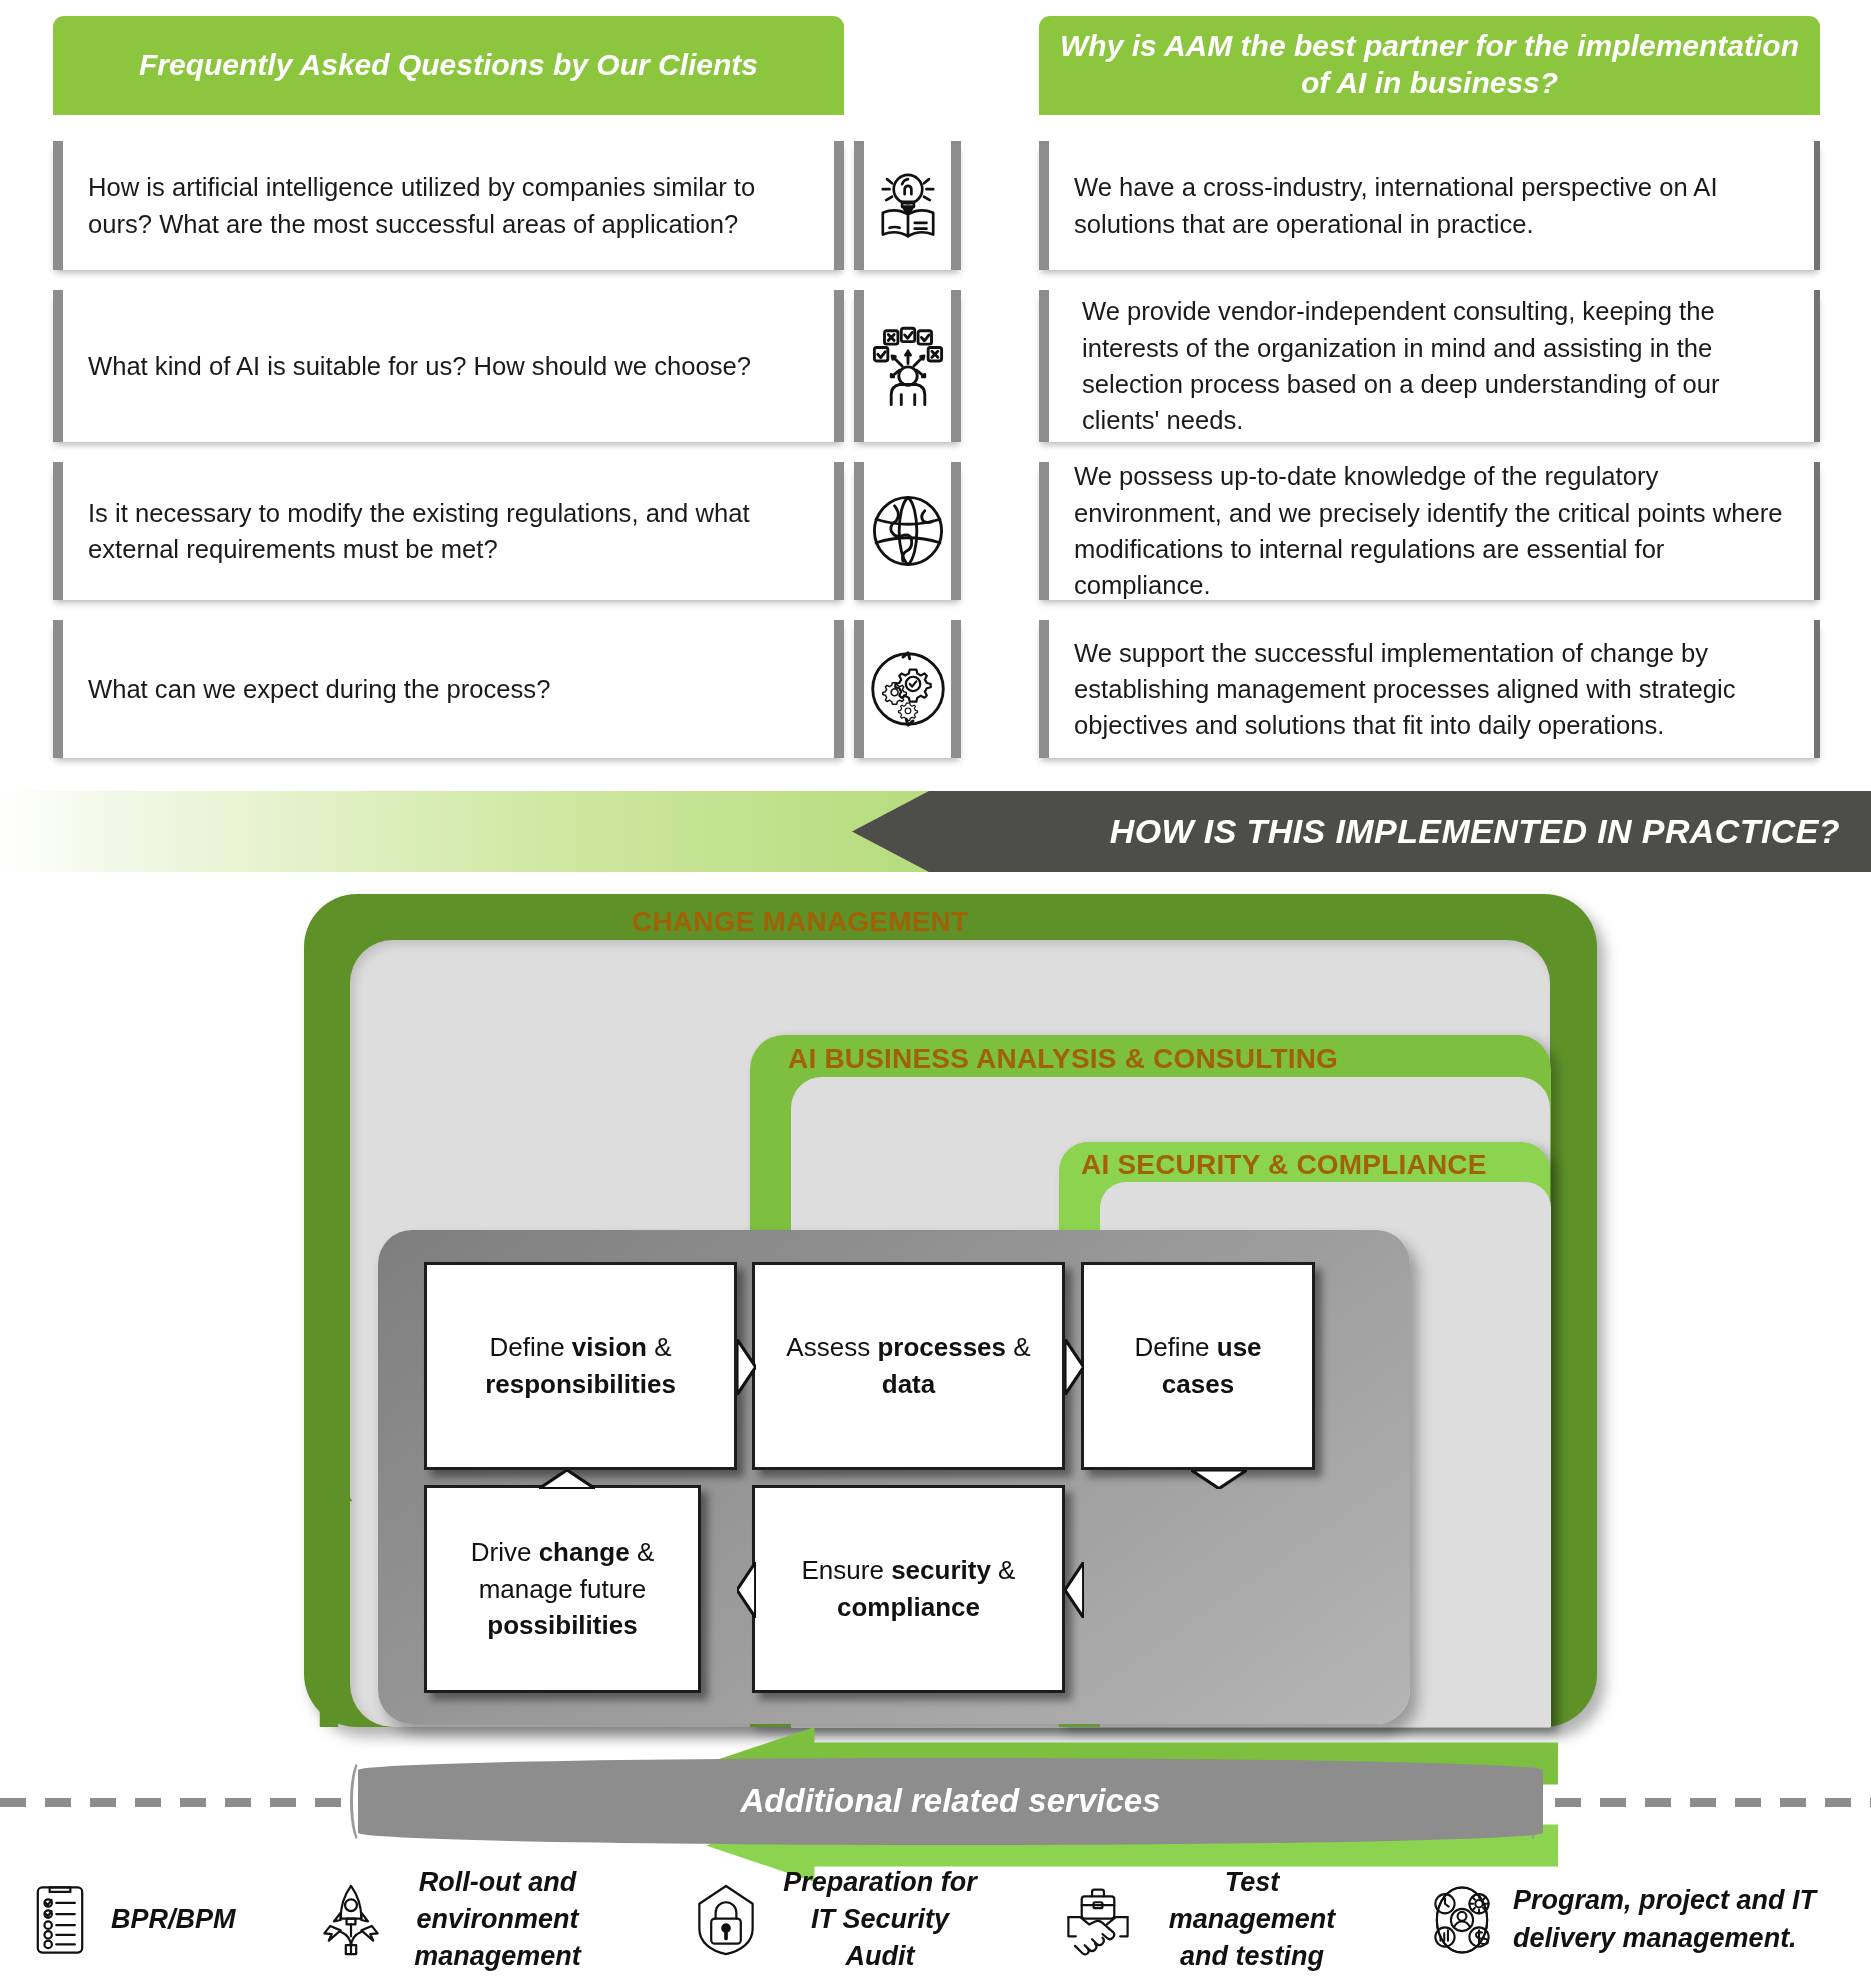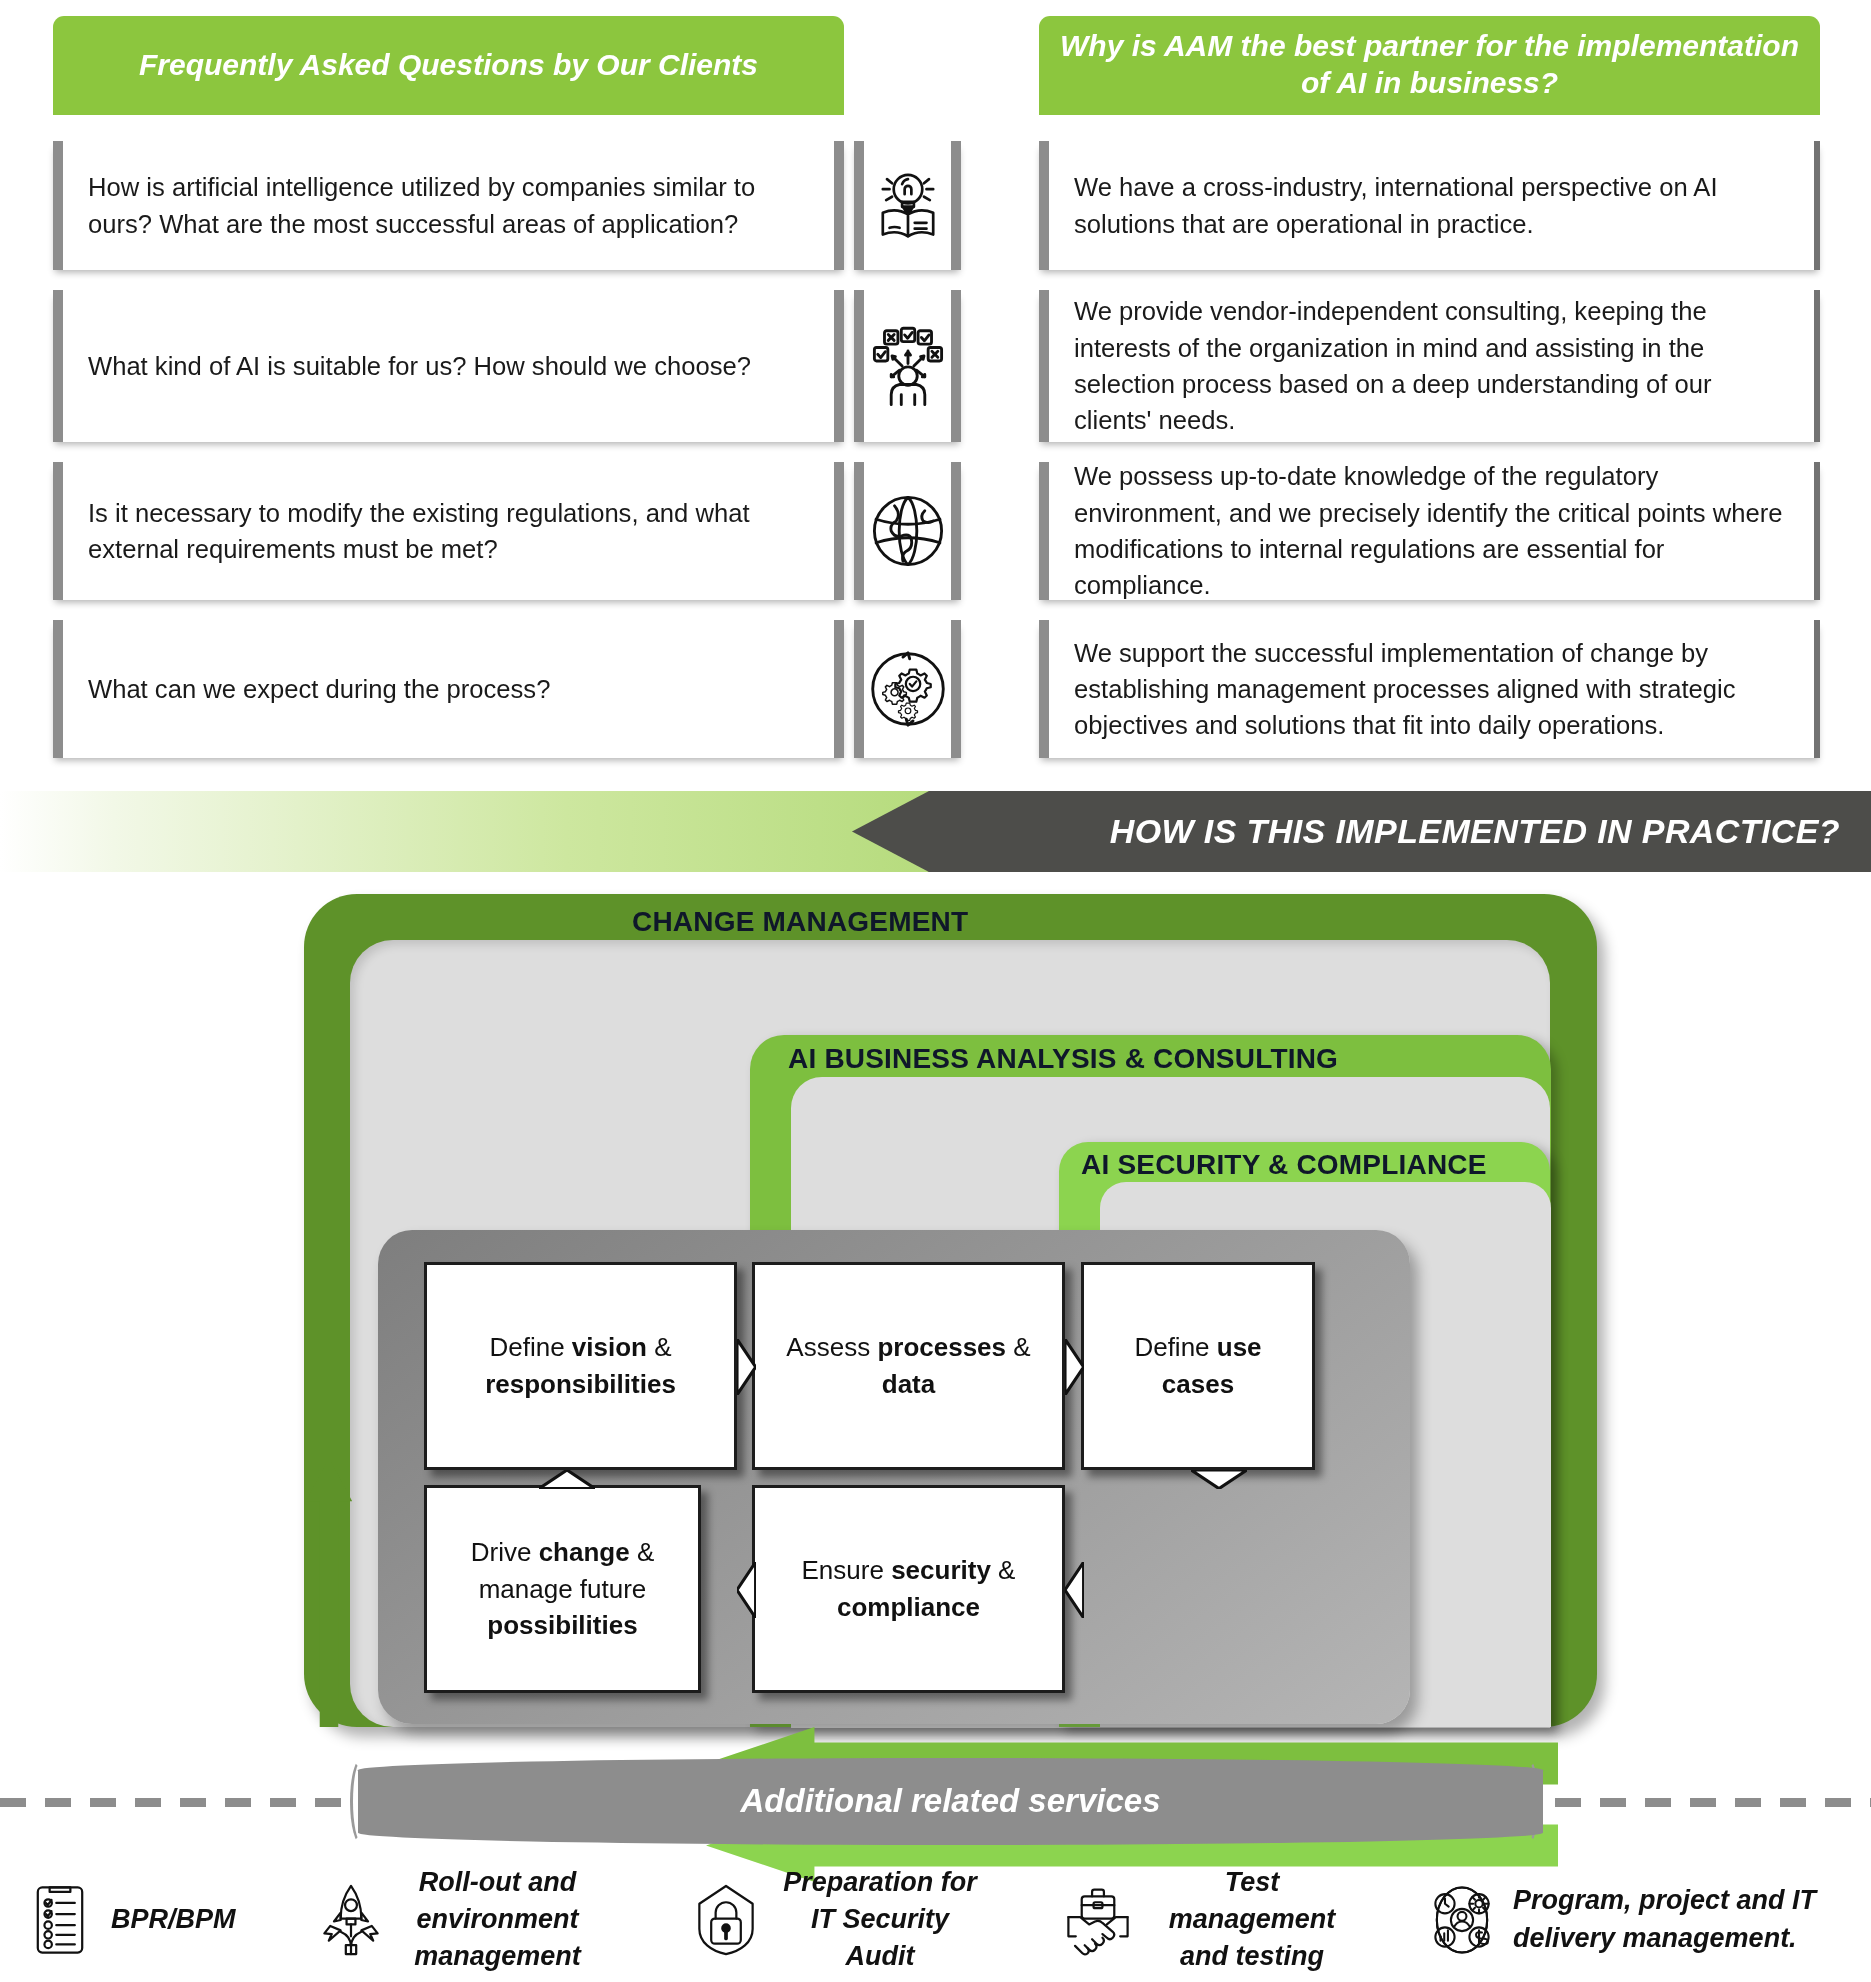--- a/index.html
+++ b/index.html
@@ -155,21 +155,21 @@
   #ring-greycore {
     left: 378px; top: 347px;
     width: 1032px; height: 494px;
     background: linear-gradient(145deg, #7e7e7e 0%, #9d9d9d 55%, #b5b5b5 100%);
     border-radius: 34px;
     box-shadow: 7.7px 9.3px 14px rgba(0,0,0,0.30);
   }
 
   .ring-label {
     position: absolute;
-    color: #0f172a;
+    color: #a16207;
     font-weight: bold;
     font-size: 28px;
     letter-spacing: 0.2px;
     white-space: nowrap;
   }
   #label-change { left: 632px; top: 23px; }
   #label-analysis {
     left: 788px; top: 160px;
   }
   #label-security {
@@ -322,21 +322,21 @@
           <path d="M50 47 v-15 M50 33 l-3 4 M50 33 l3 4"></path>
           <path d="M57 50 l12 -12 M65 39 l4 -1 l-1 4"></path>
           <path d="M40 55 l-10 8 M33 63 l-3 0 l0 -3"></path>
           <path d="M60 55 l10 8 M67 63 l3 0 l0 -3"></path>
           <circle cx="50" cy="62" r="11"></circle>
           <path d="M30 96 v-12 q0 -10 10 -12 h20 q10 2 10 12 v12"></path>
           <path d="M42 96 v-12 M58 96 v-12"></path>
         </g>
       </svg>
     </div>
-    <div class="faq-cell a" style="top:290px;height:152px;">
+    <div class="faq-cell a" style="top:290px;height:152px;padding-left:8px;">
       <div class="faq-text">We provide vendor-independent consulting, keeping the interests of the organization in mind and assisting in the selection process based on a deep understanding of our clients' needs.</div>
     </div>
   </div>
 
   <div class="faq-row">
     <div class="faq-cell q" style="top:462px;height:138px;">
       <div class="faq-text">Is it necessary to modify the existing regulations, and what external requirements must be met?</div>
     </div>
     <div class="faq-cell icon" style="top:462px;height:138px;">
       <svg class="faq-icon-svg" viewBox="0 0 100 100">

